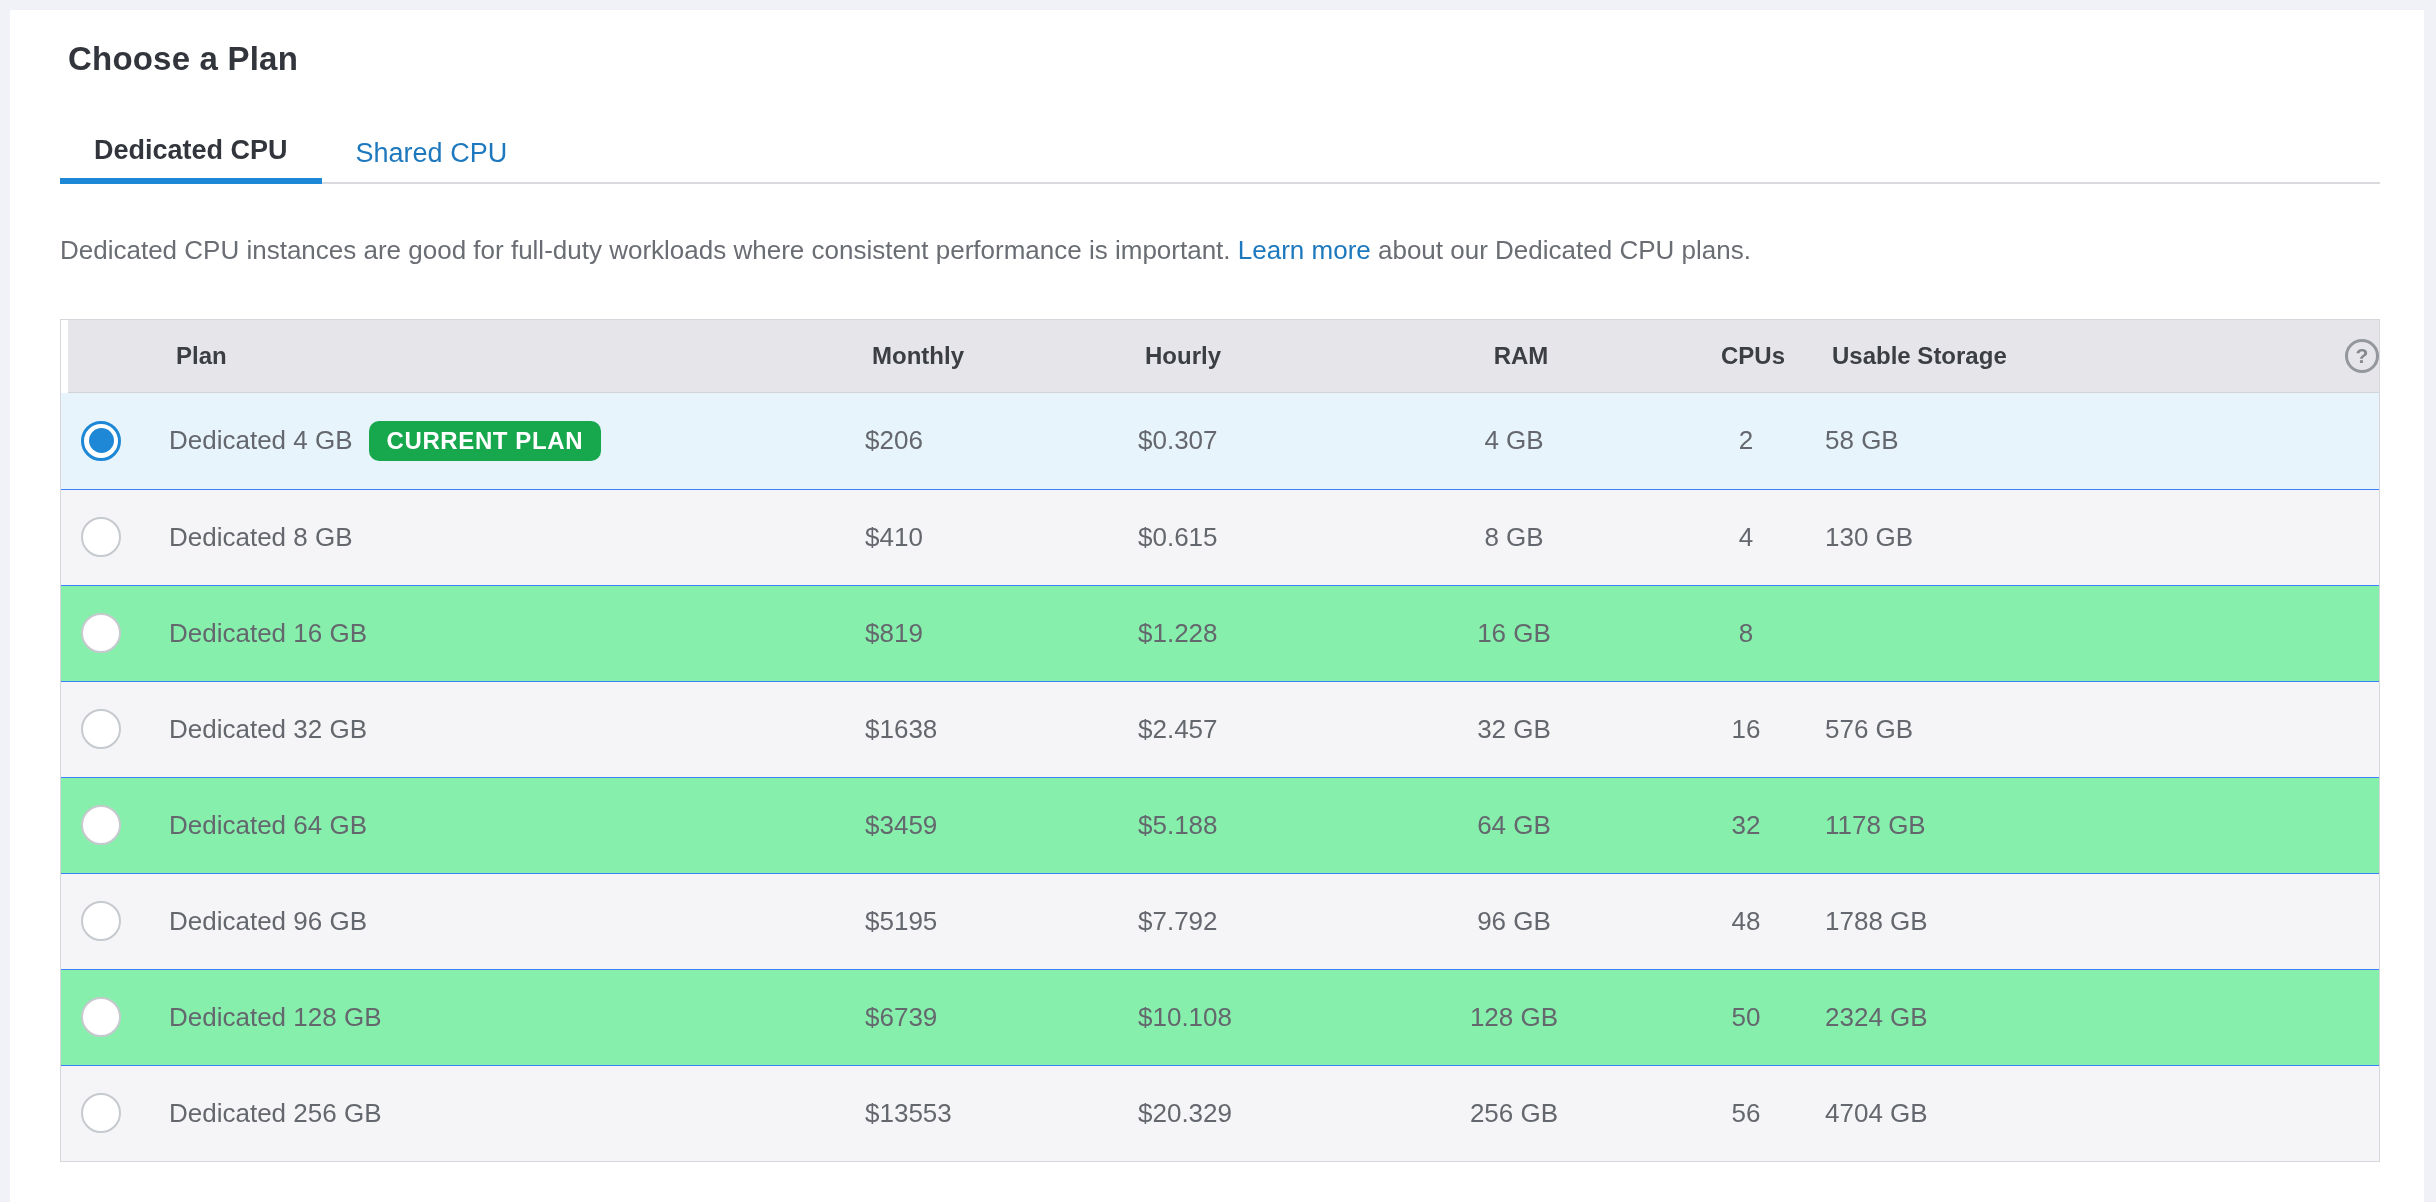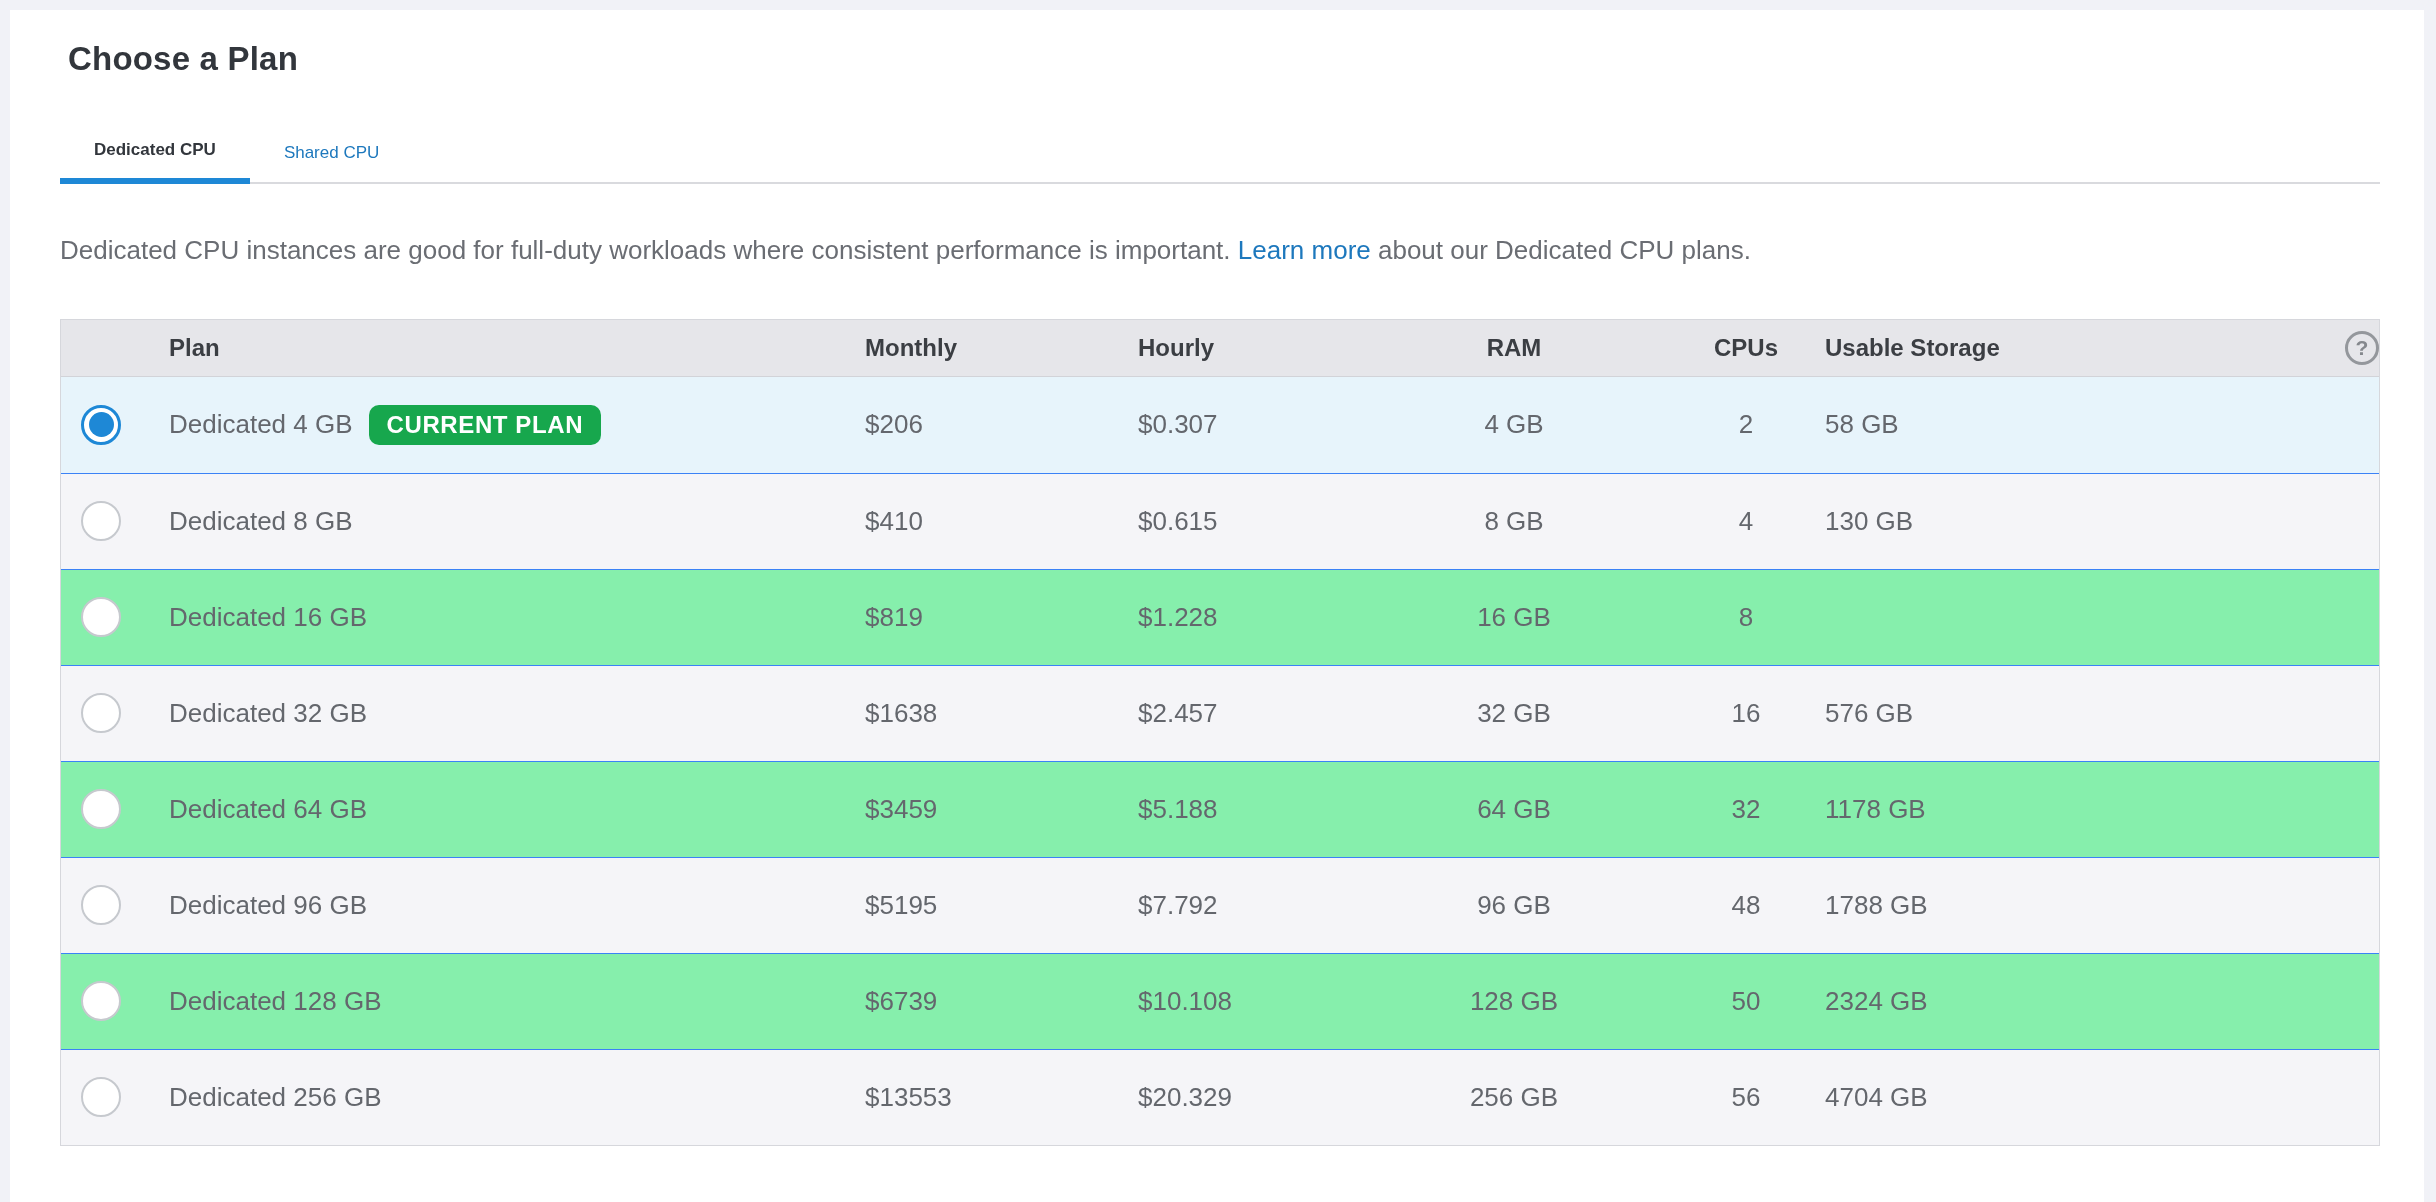--- a/index.html
+++ b/index.html
@@ -30,21 +30,21 @@
     align-items: stretch;
     border-bottom: 2px solid #d9dade;
     width: 2320px;
   }
   .tab {
     height: 62px;
     display: flex;
     align-items: center;
     padding: 0 34px;
     margin-bottom: -2px;
-    font-size: 17px;
+    font-size: 27px;
     cursor: pointer;
     color: var(--link_blue, #1d78bd);
   }
   .tab.active {
     color: var(--text_dark, #32363c);
     font-weight: 700;
     border-bottom: 6px solid var(--accent_blue, #1e88d6);
   }
   
   .desc {
@@ -64,26 +64,27 @@
     width: 2320px;
     border: 1px solid var(--border, #d6d7dc);
     background: #fff;
   }
   .trow {
     display: grid;
     grid-template-columns: 80px 724px 273px 223px 306px 158px 1fr;
     align-items: center;
   }
   .thead {
-    height: 57px;
+    height: 73px;
     background: var(--header_row_bg, #e6e6ea);
     font-size: 24px;
     font-weight: 700;
     color: #3b3e43;
     border-bottom: 1px solid #d2d3d8;
+    margin-left: 7px;
   }
   .row {
     height: 96px;
     font-size: 26px;
     color: var(--text_gray, #64676d);
     cursor: pointer;
   }
   .row + .row { border-top: 1px solid #3b82f6; }
   .row.plain { background: #86efac; }
   .row.stripe { background: var(--stripe_row_bg, #f5f5f8); }

